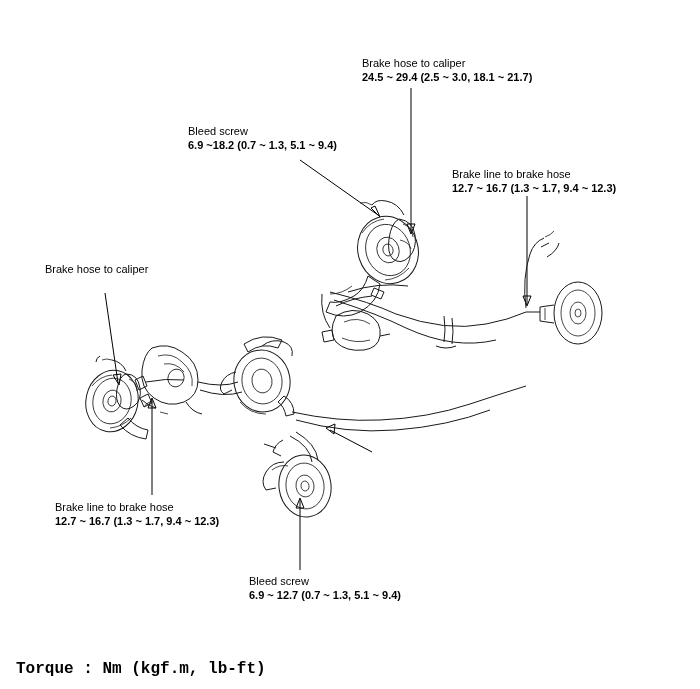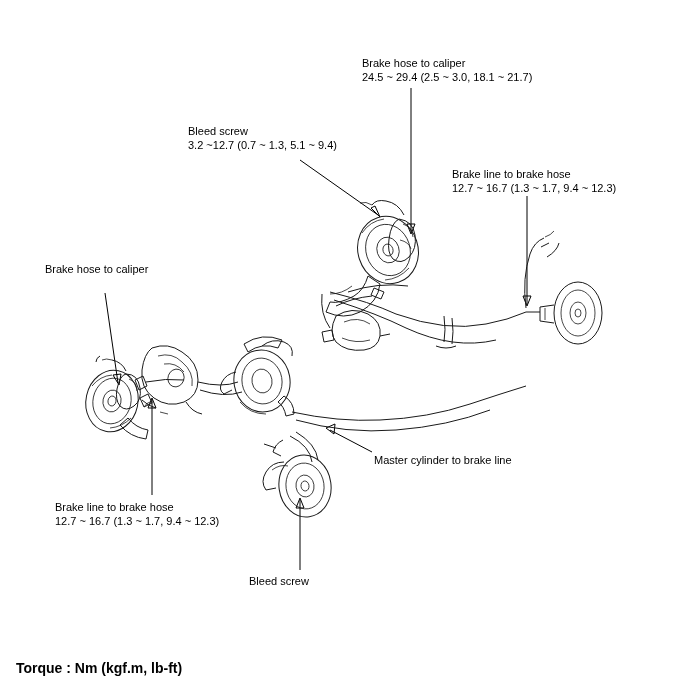--- a/index.html
+++ b/index.html
@@ -26,29 +26,30 @@
     font-size: 11px;
     line-height: 14px;
     color: #000;
     white-space: nowrap;
   }
   .callout .cl-title {
     font-weight: normal;
     display: block;
   }
   .callout .cl-value {
-    font-weight: normal;
+    font-weight: bold;
     display: block;
   }
   .footer-note {
     position: absolute;
     left: 16px;
     top: 660px;
-    font-size: 14px;
+    font-size: 16px;
     font-weight: bold;
+    font-family: Liberation Mono, monospace;
   }
   svg.art {
     position: absolute;
     left: 0; top: 0;
     width: 700px;
     height: 689px;
   }
   .ln { stroke: #000; stroke-width: 1; fill: none; }
   .art-line { stroke: #1a1a1a; stroke-width: 1; fill: none; }
   .art-thin { stroke: #1a1a1a; stroke-width: 0.8; fill: none; }
@@ -201,40 +202,40 @@
     </g>
   </svg>
 
   <div class="callout" style="left:362px; top:56px;">
     <span class="cl-title">Brake hose to caliper</span>
     <span class="cl-value">24.5 ~ 29.4 (2.5 ~ 3.0, 18.1 ~ 21.7)</span>
   </div>
 
   <div class="callout" style="left:188px; top:124px;">
     <span class="cl-title">Bleed screw</span>
-    <span class="cl-value">3.2 ~12.7 (0.7 ~ 1.3, 5.1 ~ 9.4)</span>
+    <span class="cl-value">6.9 ~18.2 (0.7 ~ 1.3, 5.1 ~ 9.4)</span>
   </div>
 
   <div class="callout" style="left:452px; top:167px;">
     <span class="cl-title">Brake line to brake hose</span>
     <span class="cl-value">12.7 ~ 16.7 (1.3 ~ 1.7, 9.4 ~ 12.3)</span>
   </div>
 
   <div class="callout" style="left:45px; top:262px;">
     <span class="cl-title">Brake hose to caliper</span>
   </div>
 
   <div class="callout" style="left:55px; top:500px;">
     <span class="cl-title">Brake line to brake hose</span>
     <span class="cl-value">12.7 ~ 16.7 (1.3 ~ 1.7, 9.4 ~ 12.3)</span>
   </div>
 
   <div class="callout" style="left:249px; top:574px;">
     <span class="cl-title">Bleed screw</span>
+    <span class="cl-value">6.9 ~ 12.7 (0.7 ~ 1.3, 5.1 ~ 9.4)</span>
   </div>
 
   <div class="callout" style="left:374px; top:453px;">
-    <span class="cl-title">Master cylinder to brake line</span>
   </div>
 
   <div class="footer-note">Torque : Nm (kgf.m, lb-ft)</div>
 
 </div>
 
 </body></html>

